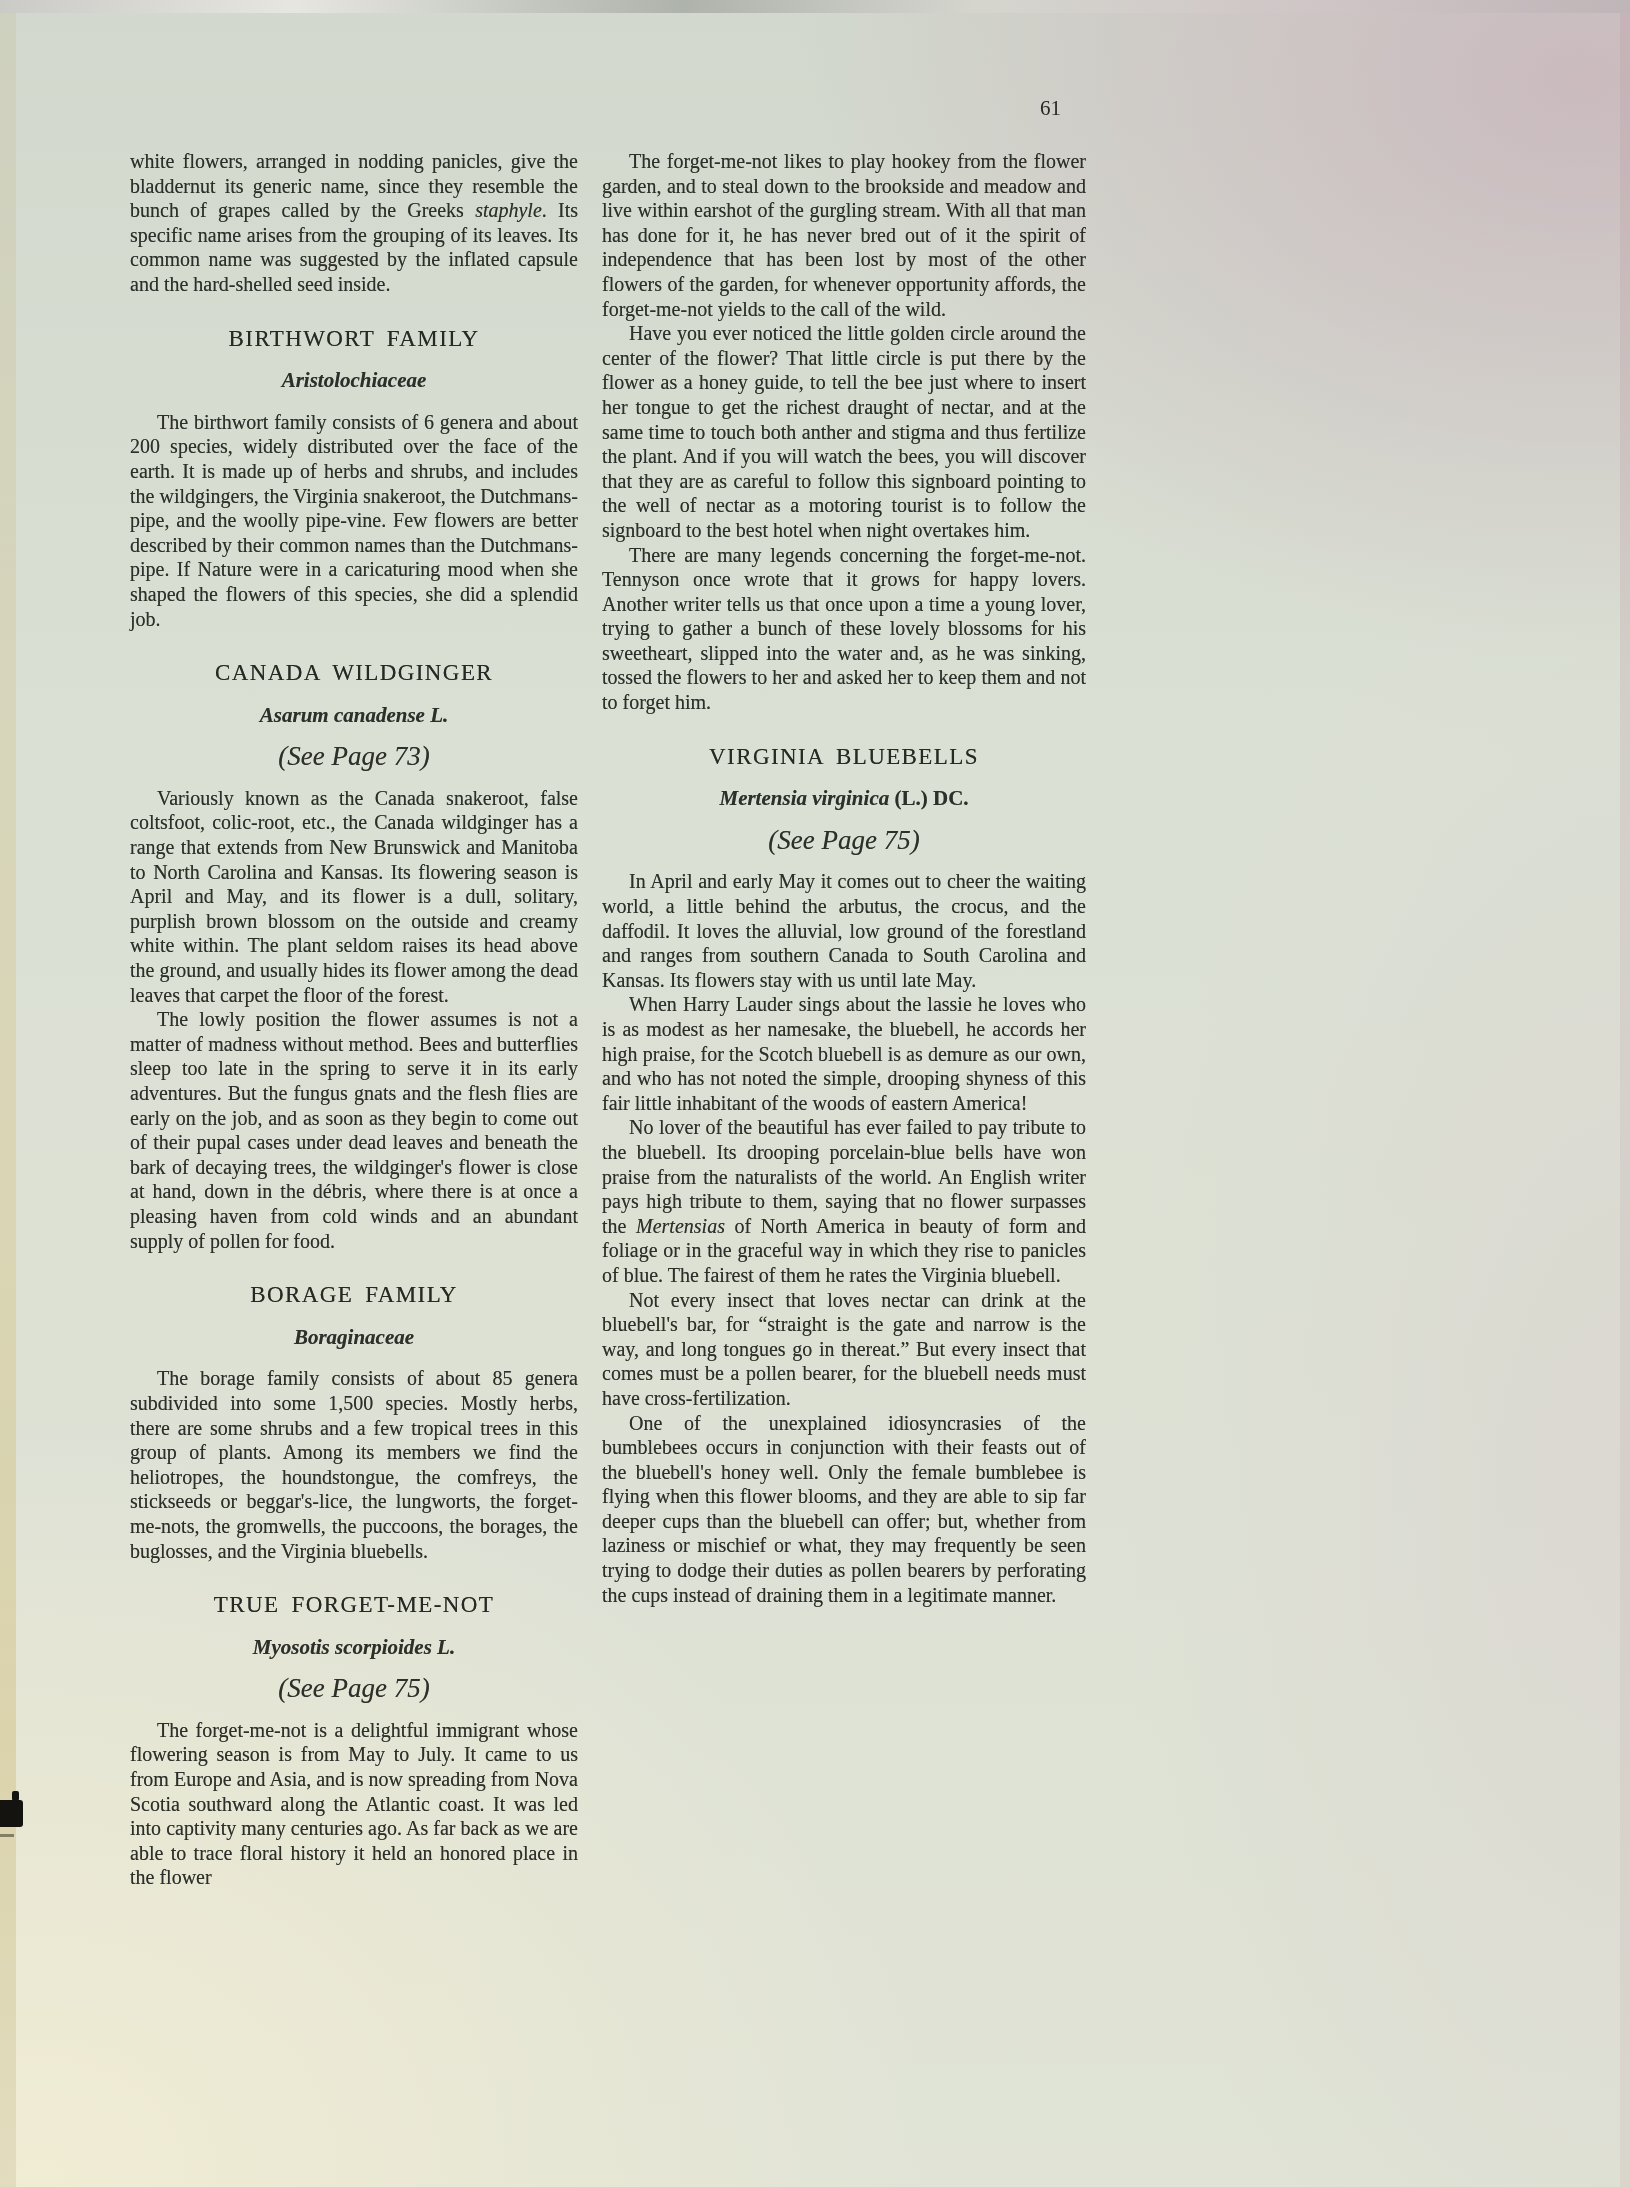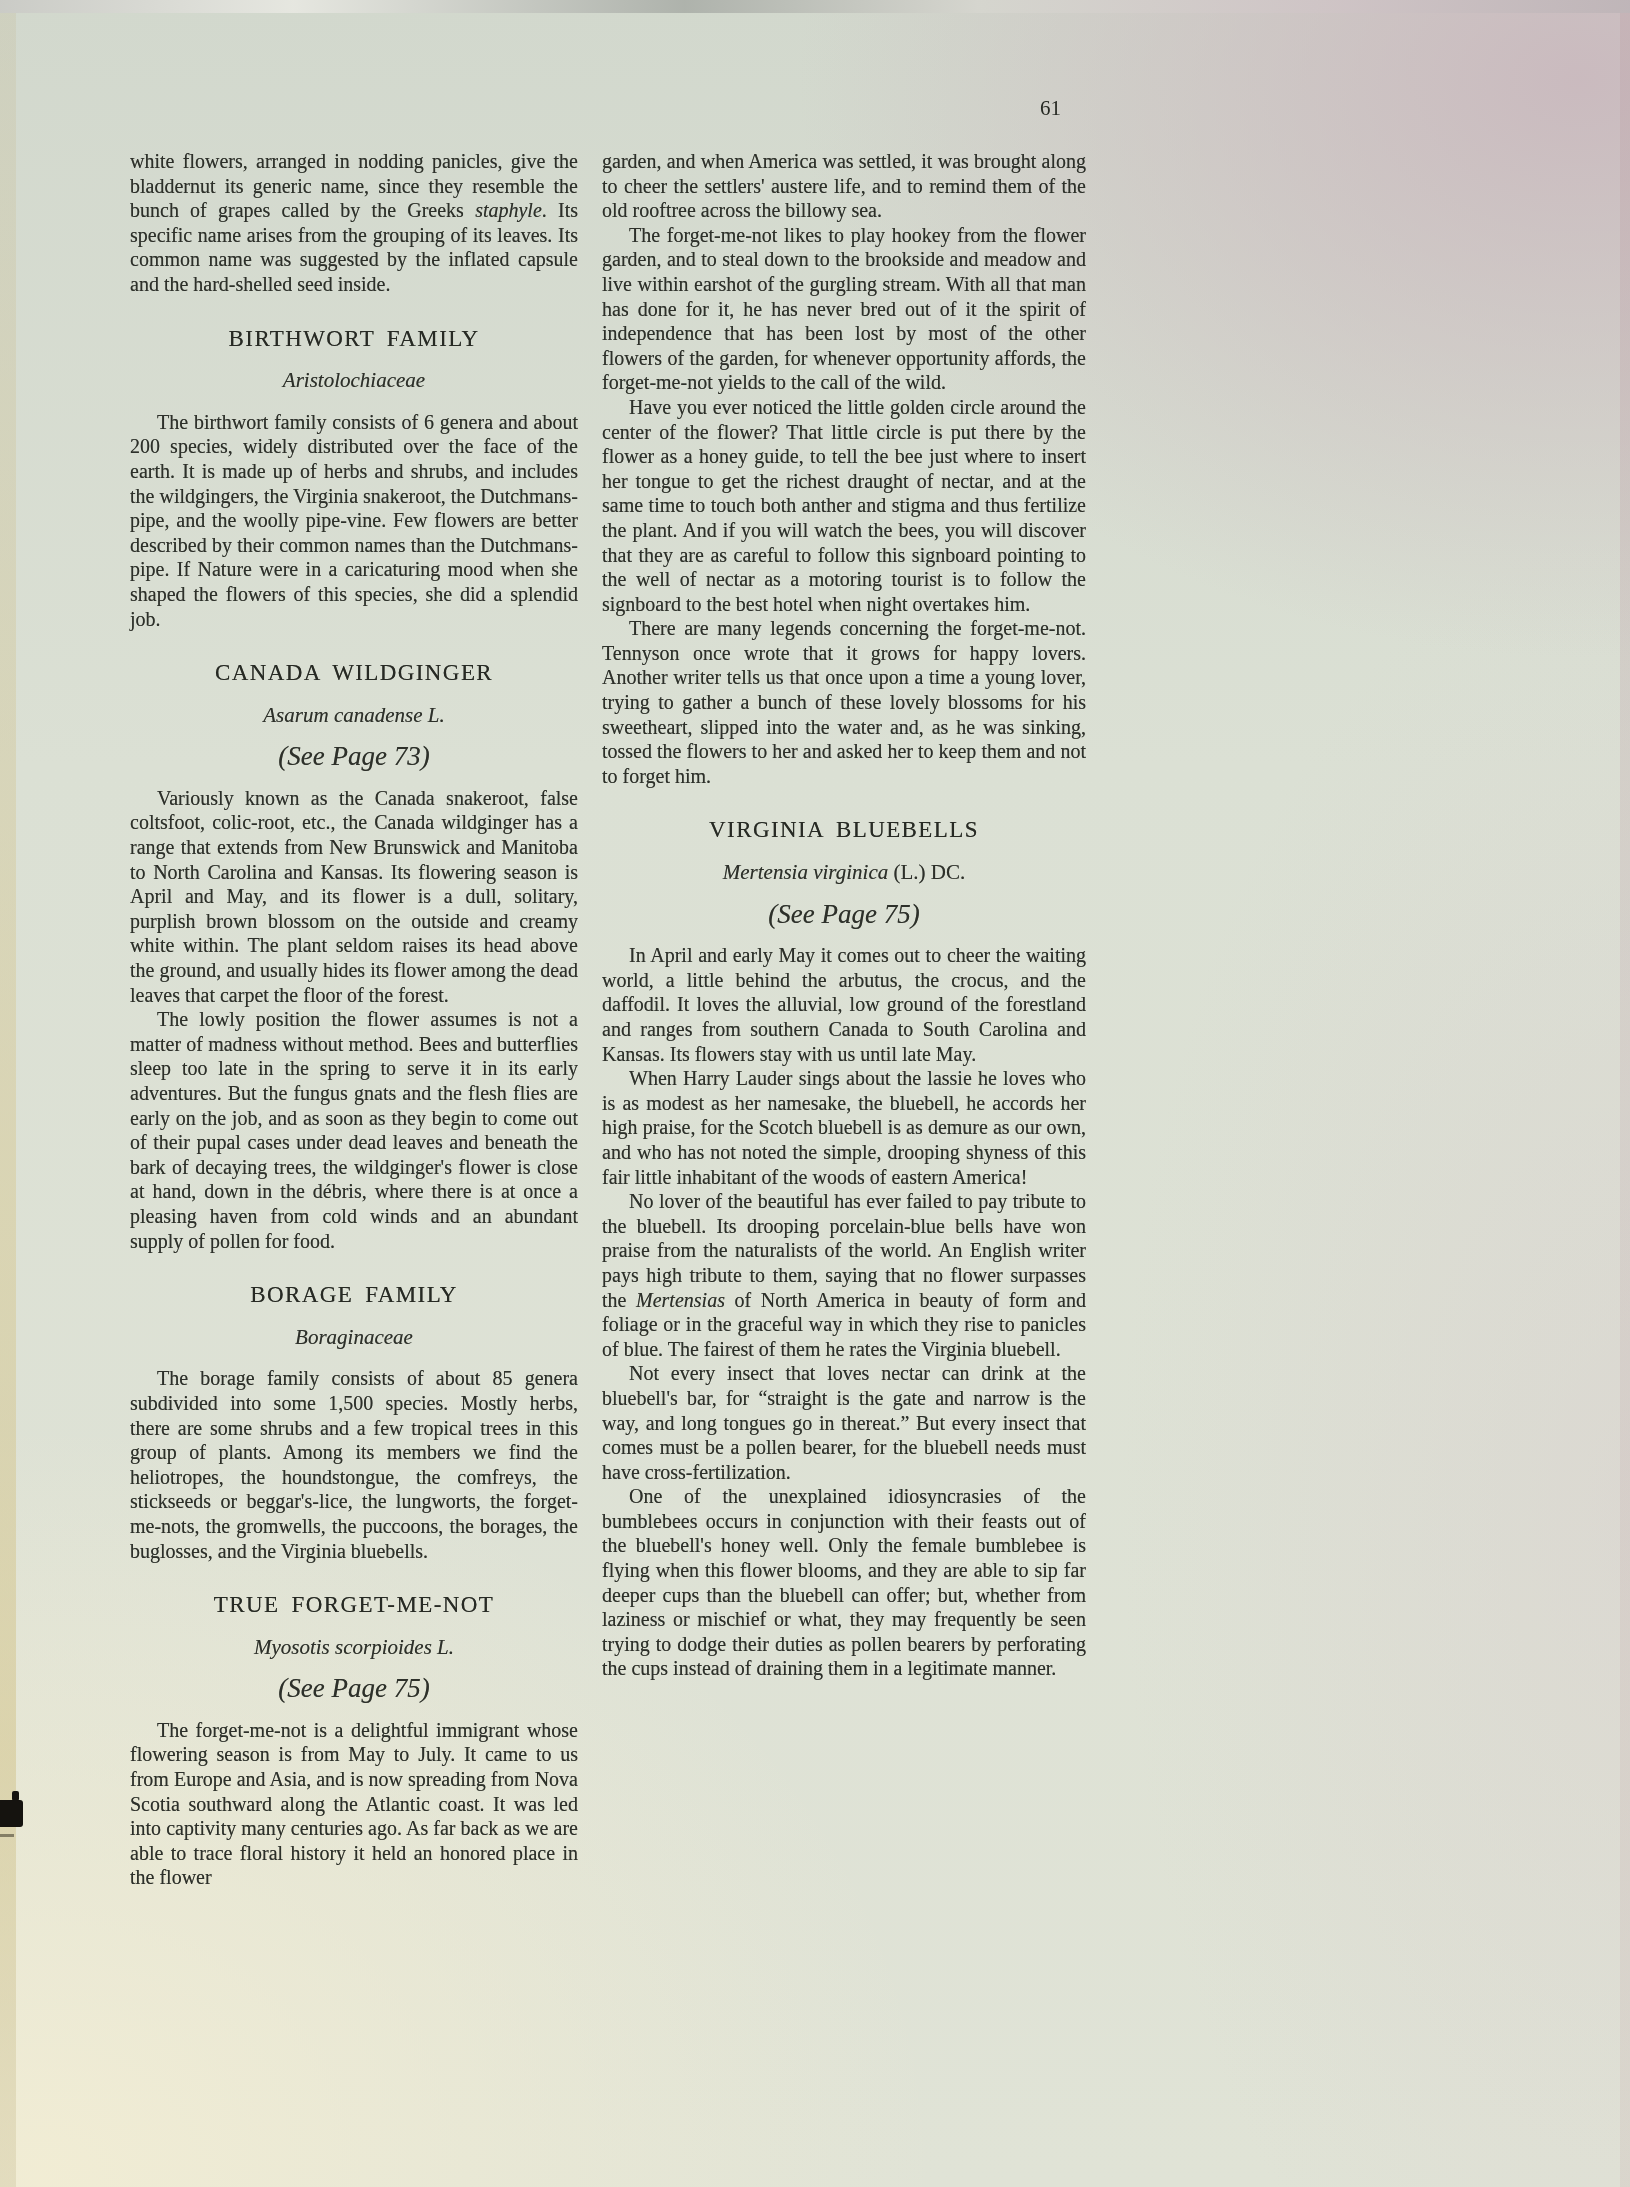--- a/index.html
+++ b/index.html
@@ -50,21 +50,21 @@
   .col { font-size: 20px; line-height: 24.6px; }
   .col-left  { width: 448px; margin-right: 24px; }
   .col-right { width: 484px; }
   .para { margin: 0; text-align: justify; text-shadow: 0 0 0.5px rgba(42,46,38,0.55); }
   .para.indent { text-indent: 27px; }
   .sec-heading {
     text-align: center; font-size: 23px; letter-spacing: 1.4px; word-spacing: 5px;
     margin: 30px 0 17px; color: #272a24;
     text-shadow: 0 0 0.6px rgba(39,42,36,0.65);
   }
-  .species { text-align: center; font-size: 21px; margin: 0 0 17px; text-shadow: 0 0 0.5px rgba(42,46,38,0.5); }
+  .species { text-align: center; font-size: 21px; margin: 0 0 17px; text-shadow: 0 0 0.5px rgba(42,46,38,0.5); font-weight: bold; }
   .note    { text-align: center; font-size: 27px; margin: 0 0 17px; text-shadow: 0 0 0.5px rgba(42,46,38,0.5); font-style: italic; }
   .ink-blot {
     position: absolute; left: 0; top: 1800px; width: 23px; height: 27px;
     background: #15130f;
     border-radius: 0 3px 3px 0;
   }
   .ink-blot::before {
     content: ""; position: absolute; top: -9px; left: 12px;
     width: 7px; height: 10px; background: #15130f; border-radius: 2px;
   }
@@ -96,21 +96,20 @@
         <p class="para indent"><span>The lowly position the flower assumes is not a matter of madness without method. Bees and butterflies sleep too late in the spring to serve it in its early adventures. But the fungus gnats and the flesh flies are early on the job, and as soon as they begin to come out of their pupal cases under dead leaves and beneath the bark of decaying trees, the wildginger's flower is close at hand, down in the débris, where there is at once a pleasing haven from cold winds and an abundant supply of pollen for food.</span></p>
         <div class="sec-heading"><span>BORAGE FAMILY</span></div>
         <div class="species"><i>Boraginaceae</i></div>
         <p class="para indent"><span>The borage family consists of about 85 genera subdivided into some 1,500 species. Mostly herbs, there are some shrubs and a few tropical trees in this group of plants. Among its members we find the heliotropes, the houndstongue, the comfreys, the stickseeds or beggar's-lice, the lungworts, the forget-me-nots, the gromwells, the puccoons, the borages, the buglosses, and the Virginia bluebells.</span></p>
         <div class="sec-heading"><span>TRUE FORGET-ME-NOT</span></div>
         <div class="species"><i>Myosotis scorpioides L.</i></div>
         <div class="note"><span>(See Page 75)</span></div>
         <p class="para indent"><span>The forget-me-not is a delightful immigrant whose flowering season is from May to July. It came to us from Europe and Asia, and is now spreading from Nova Scotia southward along the Atlantic coast. It was led into captivity many centuries ago. As far back as we are able to trace floral history it held an honored place in the flower</span></p>
       </div>
     <div class="col col-right">
-        <p class="para"><span>garden, and when America was settled, it was brought along to cheer the settlers' austere life, and to remind them of the old rooftree across the billowy sea.</span></p>
         <p class="para indent"><span>The forget-me-not likes to play hookey from the flower garden, and to steal down to the brookside and meadow and live within earshot of the gurgling stream. With all that man has done for it, he has never bred out of it the spirit of independence that has been lost by most of the other flowers of the garden, for whenever opportunity affords, the forget-me-not yields to the call of the wild.</span></p>
         <p class="para indent"><span>Have you ever noticed the little golden circle around the center of the flower?  That little circle is put there by the flower as a honey guide, to tell the bee just where to insert her tongue to get the richest draught of nectar, and at the same time to touch both anther and stigma and thus fertilize the plant. And if you will watch the bees, you will discover that they are as careful to follow this signboard pointing to the well of nectar as a motoring tourist is to follow the signboard to the best hotel when night overtakes him.</span></p>
         <p class="para indent"><span>There are many legends concerning the forget-me-not. Tennyson once wrote that it grows for happy lovers. Another writer tells us that once upon a time a young lover, trying to gather a bunch of these lovely blossoms for his sweetheart, slipped into the water and, as he was sinking, tossed the flowers to her and asked her to keep them and not to forget him.</span></p>
         <div class="sec-heading"><span>VIRGINIA BLUEBELLS</span></div>
         <div class="species"><i>Mertensia virginica</i><span> (L.) DC.</span></div>
         <div class="note"><span>(See Page 75)</span></div>
         <p class="para indent"><span>In April and early May it comes out to cheer the waiting world, a little behind the arbutus, the crocus, and the daffodil. It loves the alluvial, low ground of the forestland and ranges from southern Canada to South Carolina and Kansas. Its flowers stay with us until late May.</span></p>
         <p class="para indent"><span>When Harry Lauder sings about the lassie he loves who is as modest as her namesake, the bluebell, he accords her high praise, for the Scotch bluebell is as demure as our own, and who has not noted the simple, drooping shyness of this fair little inhabitant of the woods of eastern America!</span></p>
         <p class="para indent"><span>No lover of the beautiful has ever failed to pay tribute to the bluebell. Its drooping porcelain-blue bells have won praise from the naturalists of the world. An English writer pays high tribute to them, saying that no flower surpasses the </span><i>Mertensias</i><span> of North America in beauty of form and foliage or in the graceful way in which they rise to panicles of blue. The fairest of them he rates the Virginia bluebell.</span></p>
         <p class="para indent"><span>Not every insect that loves nectar can drink at the bluebell's bar, for “straight is the gate and narrow is the way, and long tongues go in thereat.” But every insect that comes must be a pollen bearer, for the bluebell needs must have cross-fertilization.</span></p>

